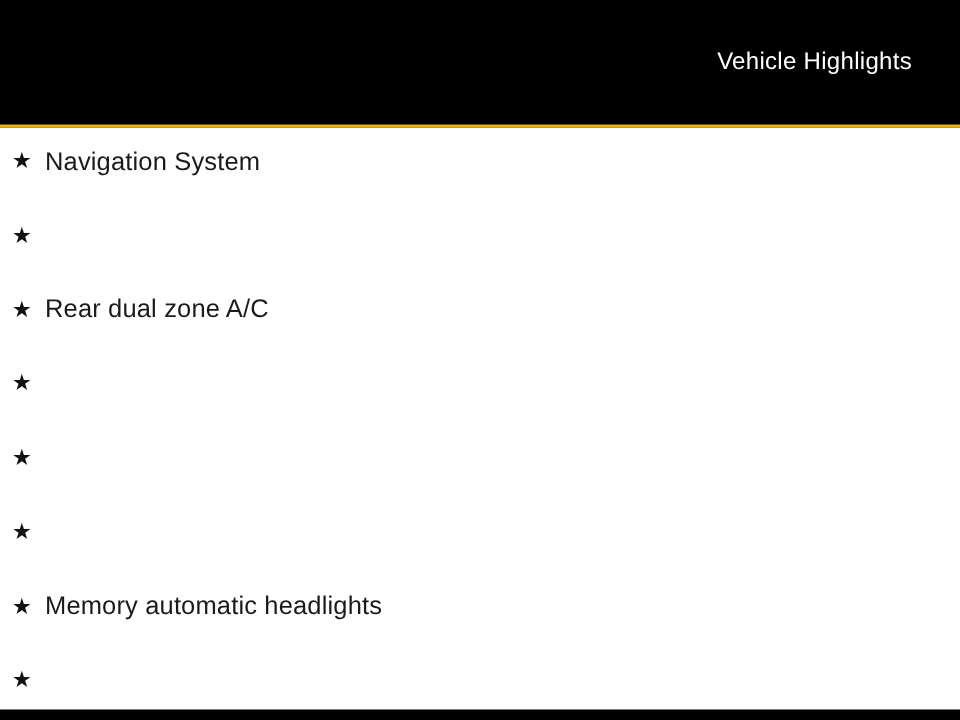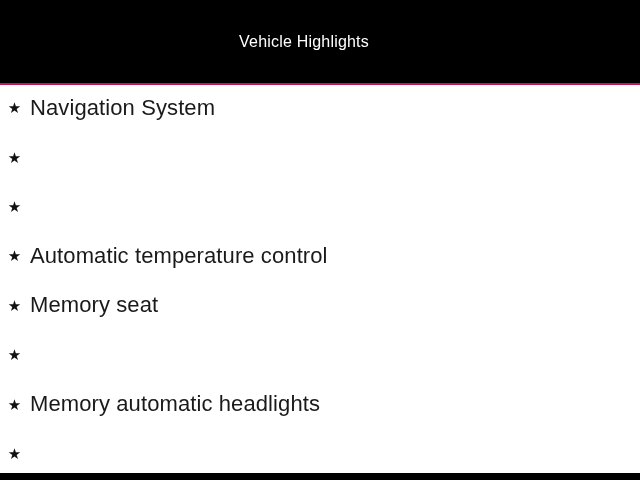--- a/index.html
+++ b/index.html
@@ -15,24 +15,24 @@
     overflow: hidden;
   }
   .header {
     position: absolute;
     top: 0;
     left: 0;
     width: 640px;
     height: 85px;
     box-sizing: border-box;
     background: #000000;
-    border-bottom: 2px solid #be185d;
+    border-bottom: 2px solid #eab308;
     display: flex;
     align-items: center;
-    justify-content: center;
+    justify-content: flex-end;
     padding-right: 32px;
   }
   .header-title {
     color: #ffffff;
     font-size: 16px;
     font-weight: 400;
     letter-spacing: 0.2px;
   }
   .feature-list {
     position: absolute;
@@ -52,21 +52,21 @@
   .star {
     font-size: 15px;
     line-height: 1;
     color: #111111;
     width: 15px;
     text-align: center;
     margin-right: 8px;
     flex: 0 0 auto;
   }
   .feature-label {
-    font-size: 22px;
+    font-size: 17px;
     color: #1a1a1a;
     letter-spacing: 0.1px;
   }
   .footer-bar {
     position: absolute;
     bottom: 0;
     left: 0;
     width: 640px;
     height: 7px;
     background: #000000;
@@ -82,28 +82,27 @@
 <ul class="feature-list">
   <li class="feature-item">
     <span class="star">★</span>
     <span class="feature-label">Navigation System</span>
   </li>
   <li class="feature-item">
     <span class="star">★</span>
   </li>
   <li class="feature-item">
     <span class="star">★</span>
+    <span class="feature-label">Rear dual zone A/C</span>
   </li>
   <li class="feature-item">
     <span class="star">★</span>
-    <span class="feature-label">Automatic temperature control</span>
   </li>
   <li class="feature-item">
     <span class="star">★</span>
-    <span class="feature-label">Memory seat</span>
   </li>
   <li class="feature-item">
     <span class="star">★</span>
   </li>
   <li class="feature-item">
     <span class="star">★</span>
     <span class="feature-label">Memory automatic headlights</span>
   </li>
   <li class="feature-item">
     <span class="star">★</span>

